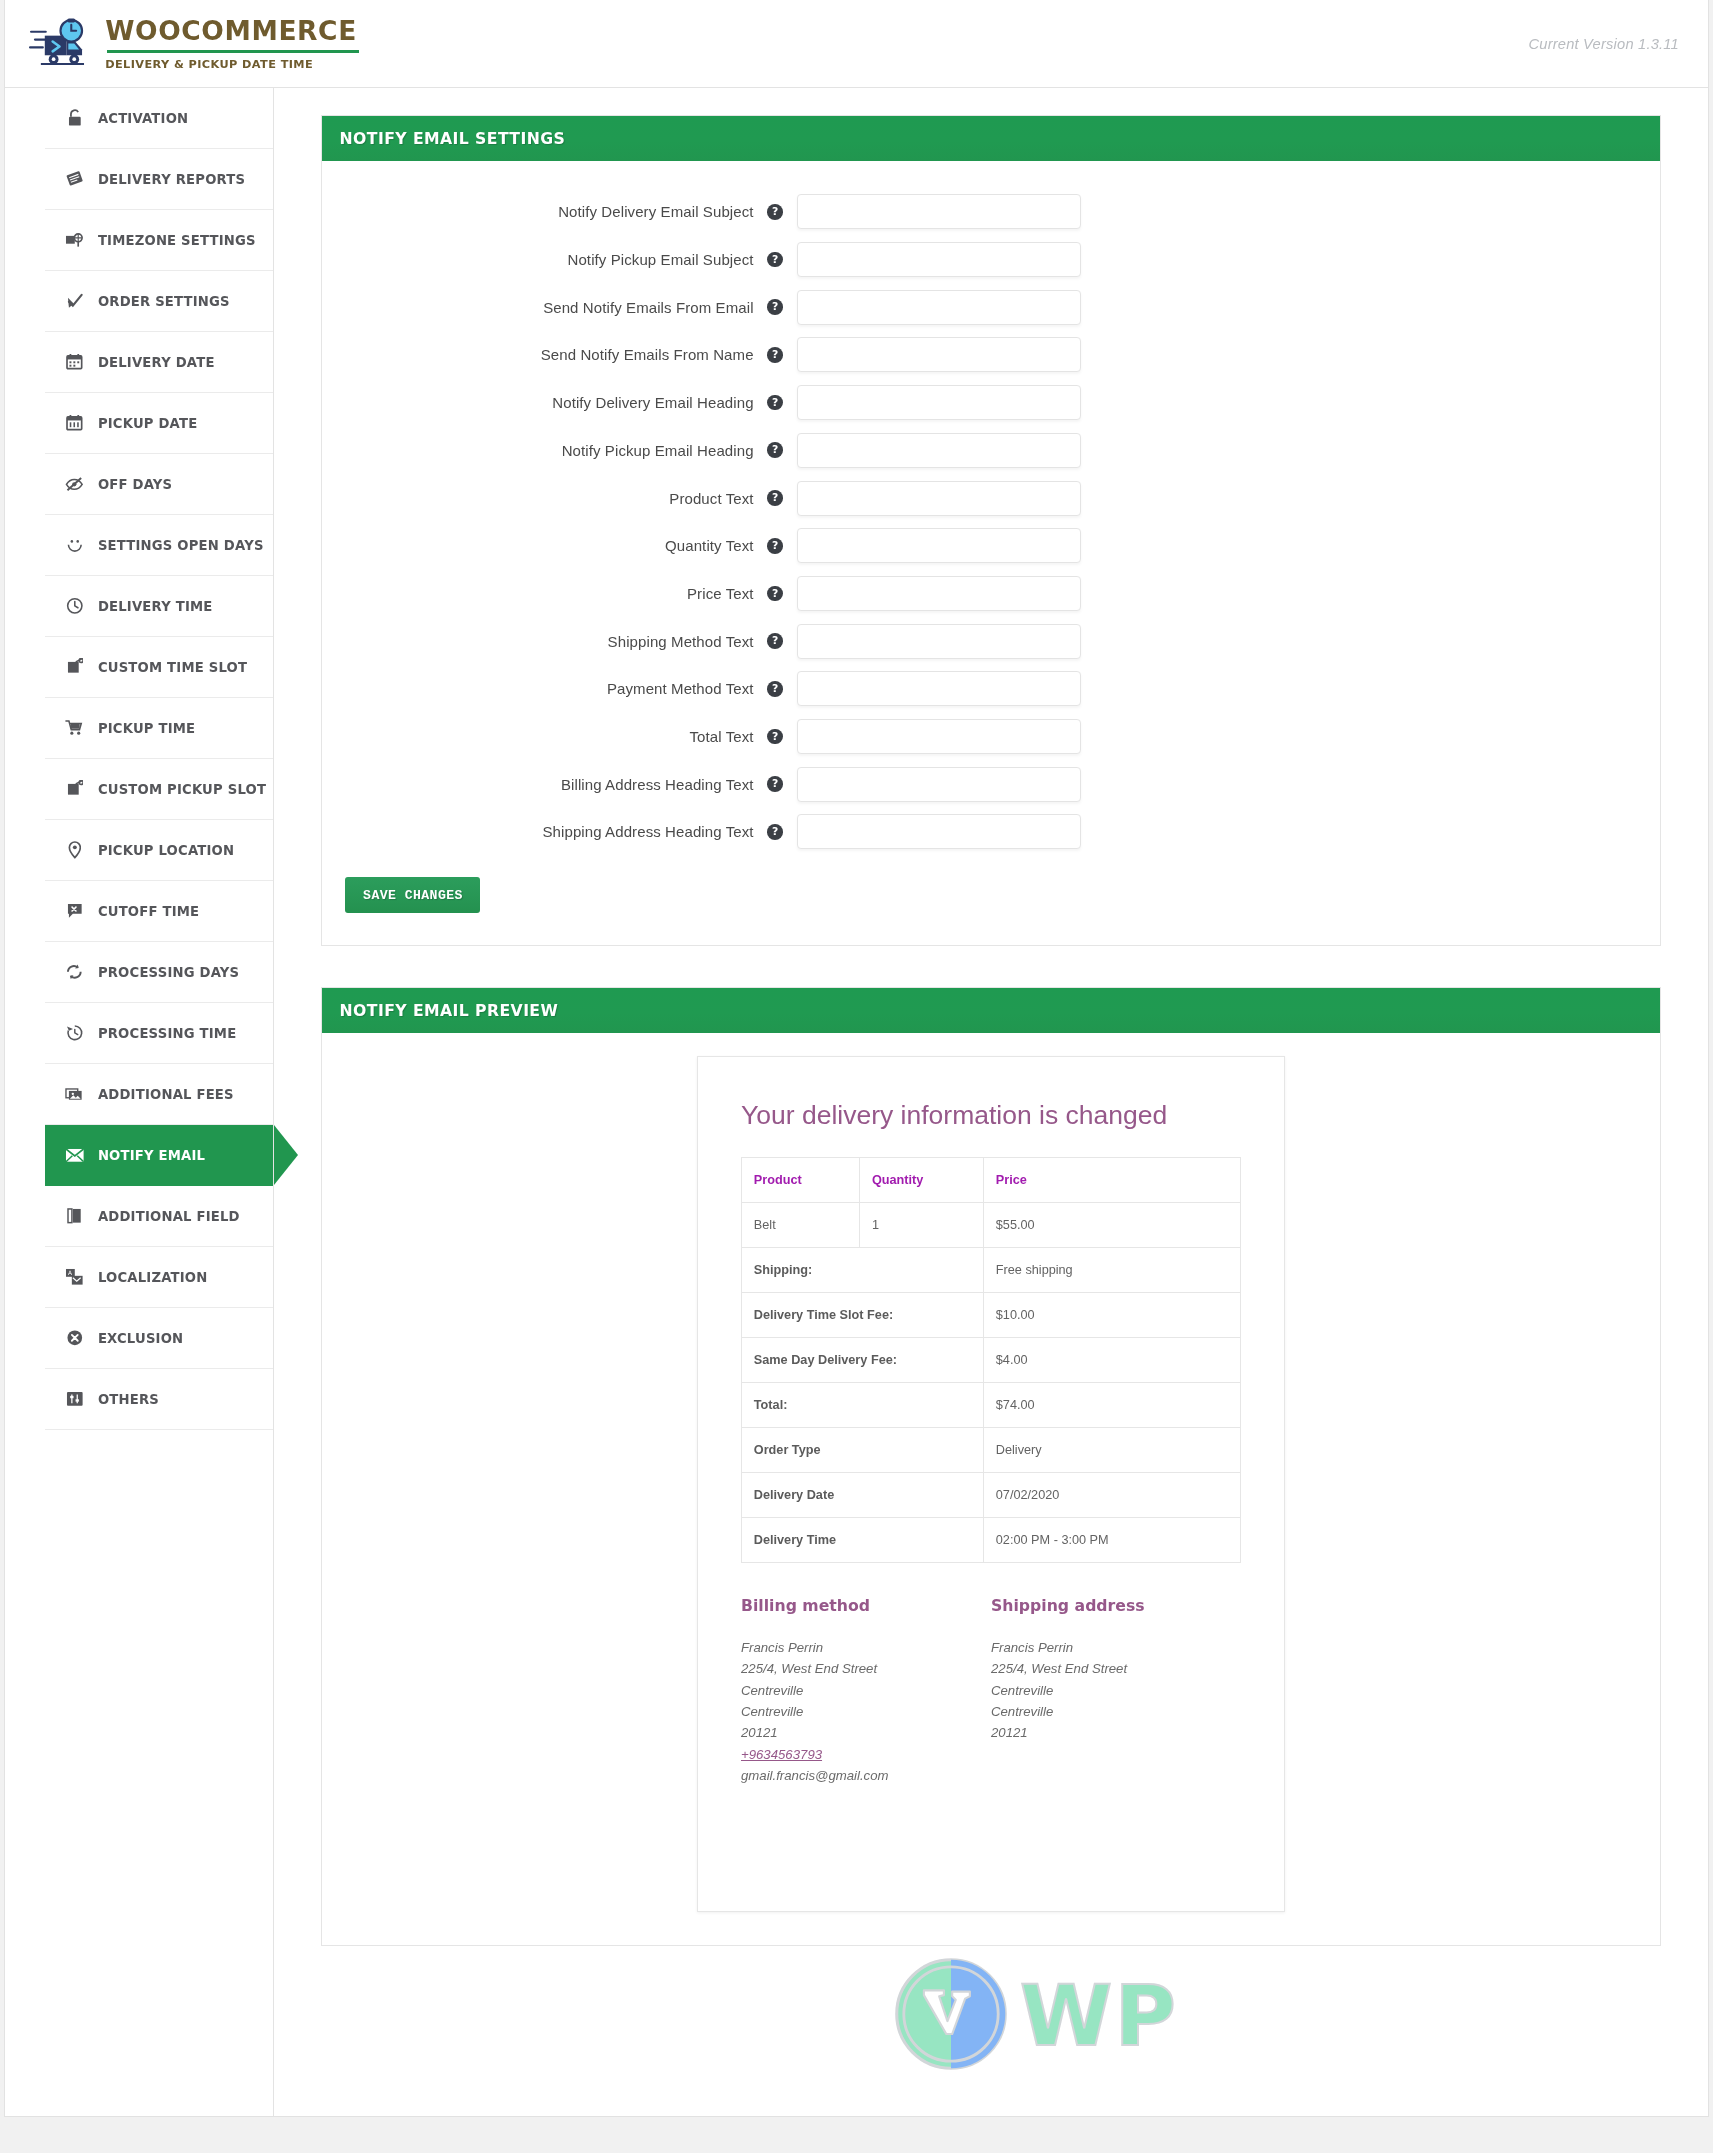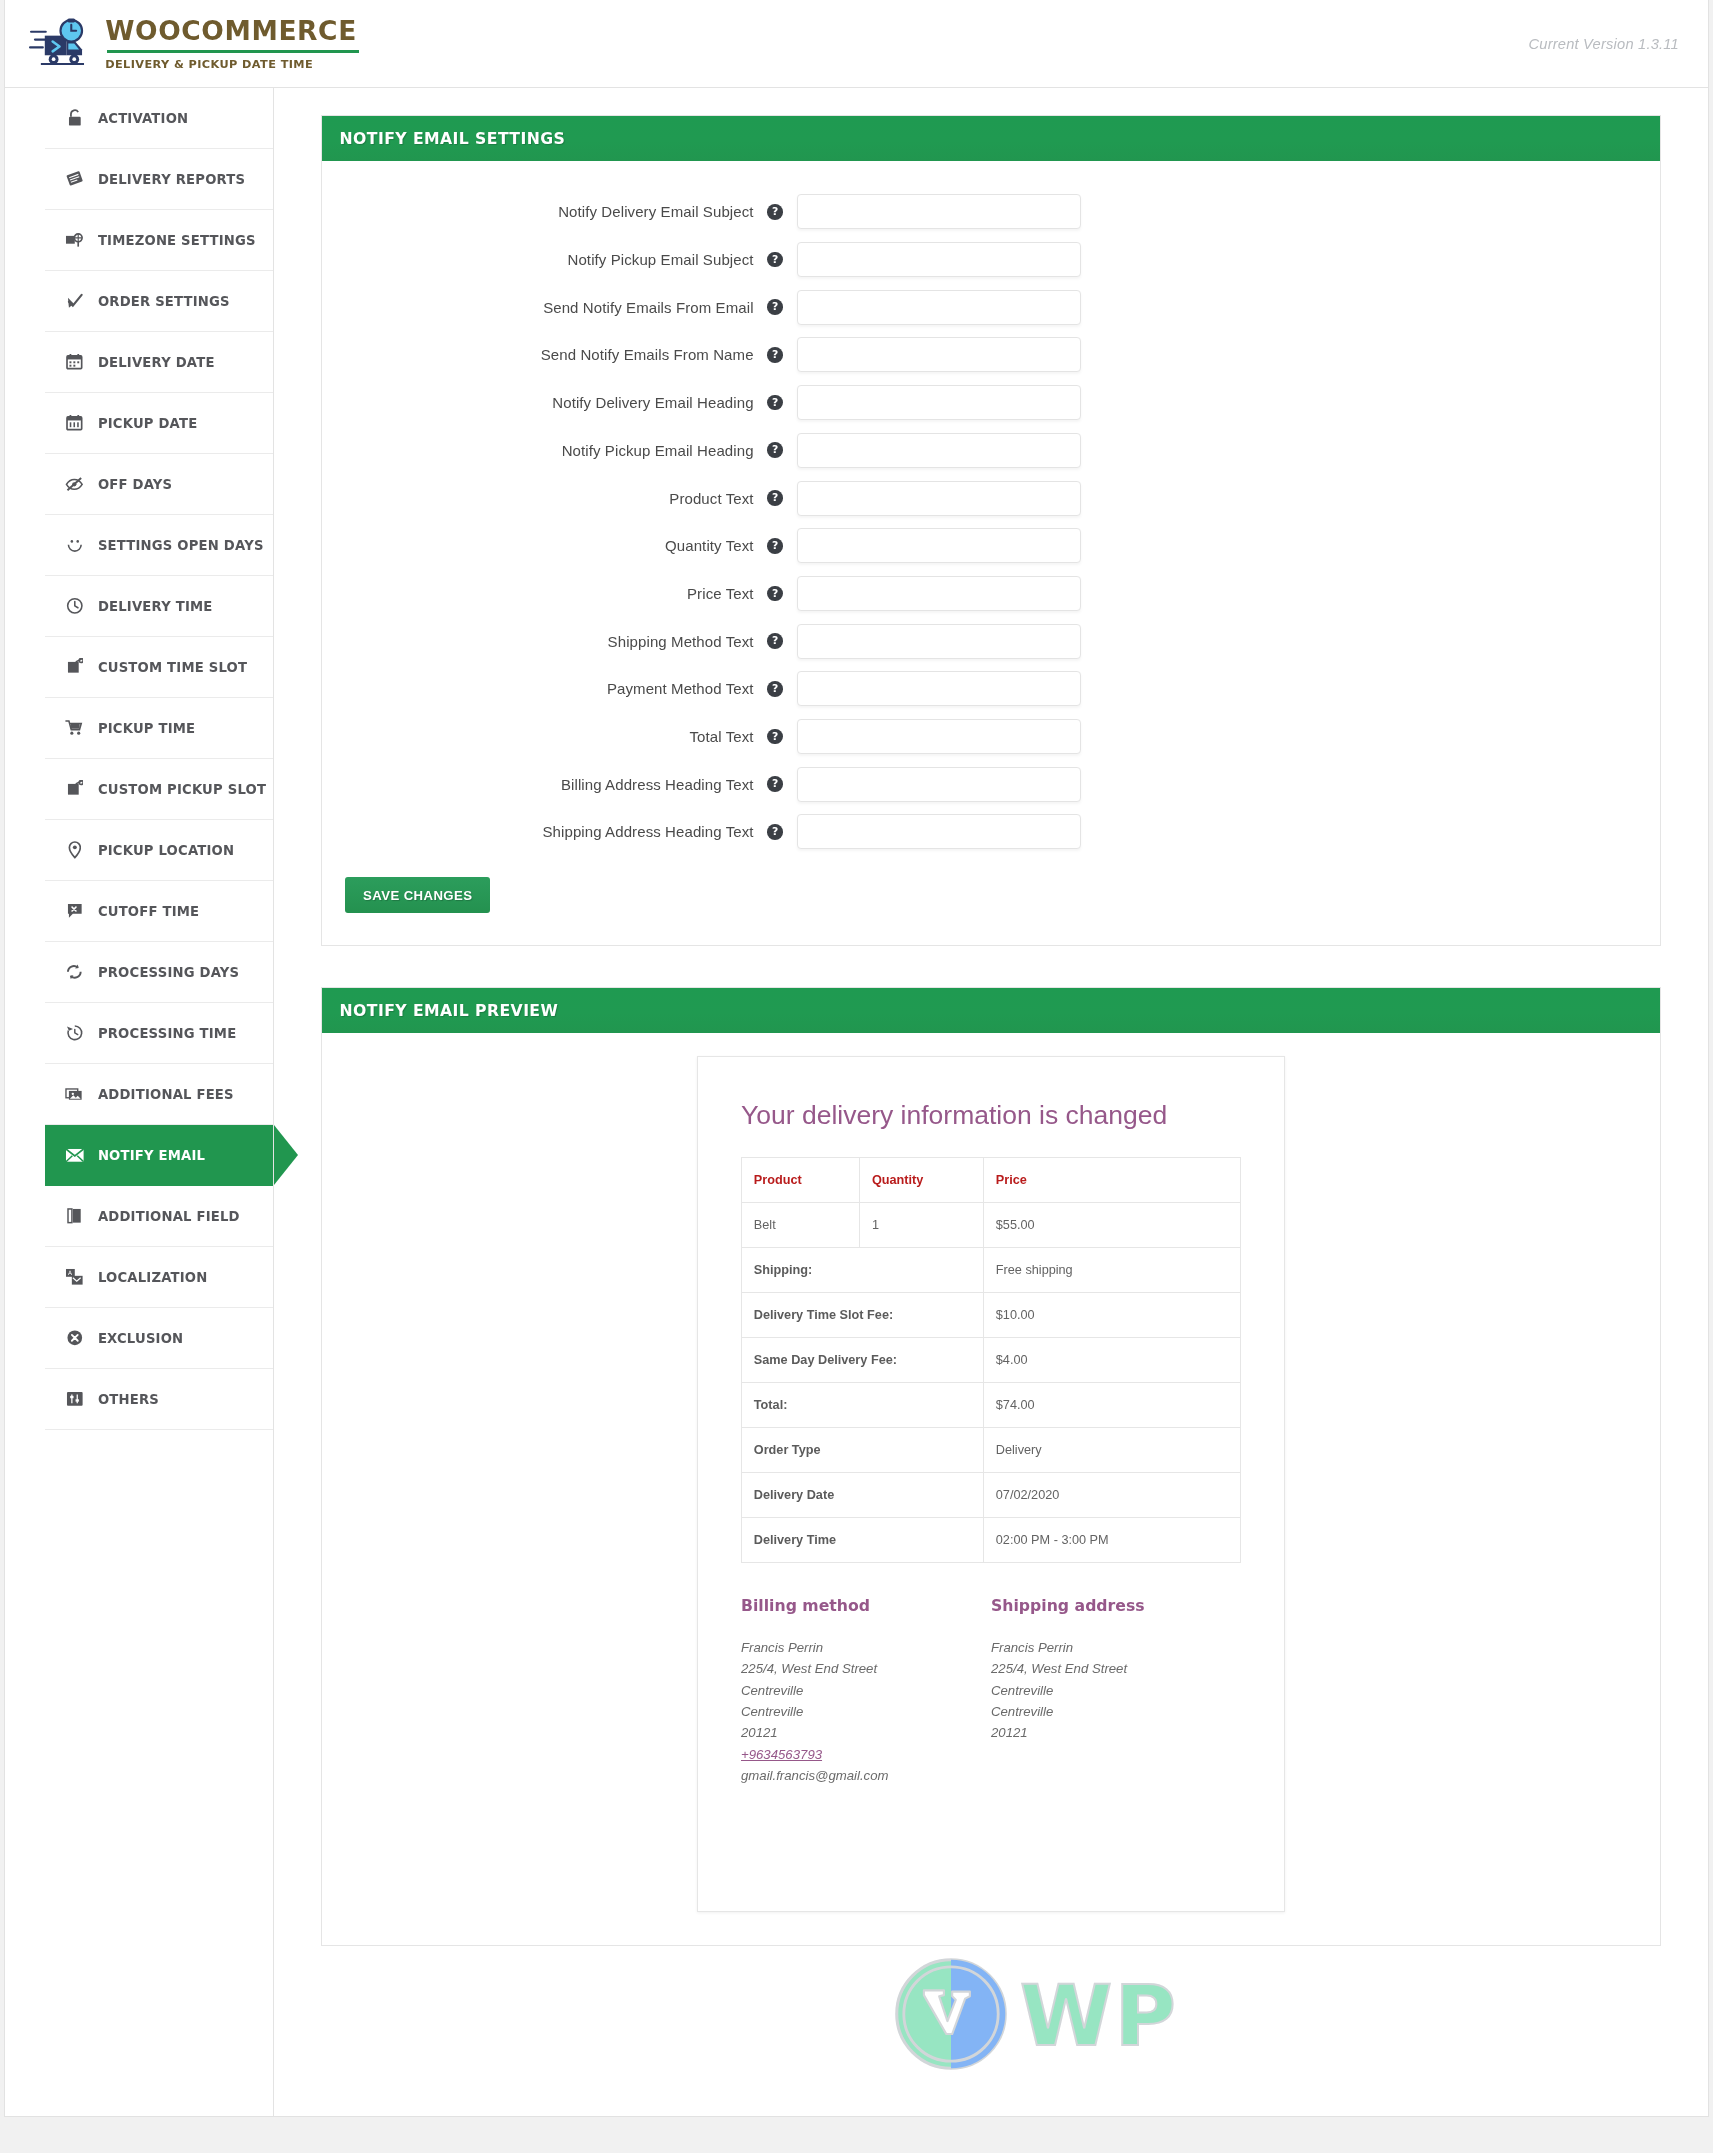--- a/index.html
+++ b/index.html
@@ -176,21 +176,21 @@
     background: linear-gradient(180deg,#2c9d5c 0%, #24914f 100%);
     border: 0;
     border-radius: 2.9px;
     color: #fff;
     font-size: 13.2px;
     font-weight: 700;
     letter-spacing: 0.4px;
     padding: 10.8px 17.6px;
     cursor: pointer;
     text-shadow: 1px 1px 1px rgba(0,0,0,.2);
-    font-family: Liberation Sans, sans-serif;
+    font-family: Liberation Mono, monospace;
   }
 
   
   .preview-body {
     padding: 23.5px 9.8px 33px 9.8px;
     display: flex;
     justify-content: center;
     min-height: 912px;
   }
   .mail-card {
@@ -216,21 +216,21 @@
   table.mail-table th,
   table.mail-table td {
     border: 1px solid #e6e6e6;
     padding: 11.8px 11.8px;
     font-size: 12.7px;
     color: #636363;
     text-align: left;
     vertical-align: middle;
     height: 45px;
   }
-  table.mail-table th { font-weight: 700; color: #b91c1c; }
+  table.mail-table th { font-weight: 700; color: #a21caf; }
   table.mail-table td.lab { font-weight: 700; color: #5b5b5b; width: 48.5%; }
 
   .addr-row { display: flex; gap: 0; margin-top: 7.8px; }
   .addr-col { width: 50%; }
   .addr-h {
     font-size: 15.7px; font-weight: 700; color: #96588a; margin-bottom: 21.6px;
     font-family: "DejaVu Sans", sans-serif;
   }
   .addr-lines { font-style: italic; font-size: 13.2px; color: #6a6a6a; line-height: 1.62; }
   .addr-lines a { color: #96588a; text-decoration: underline; }

